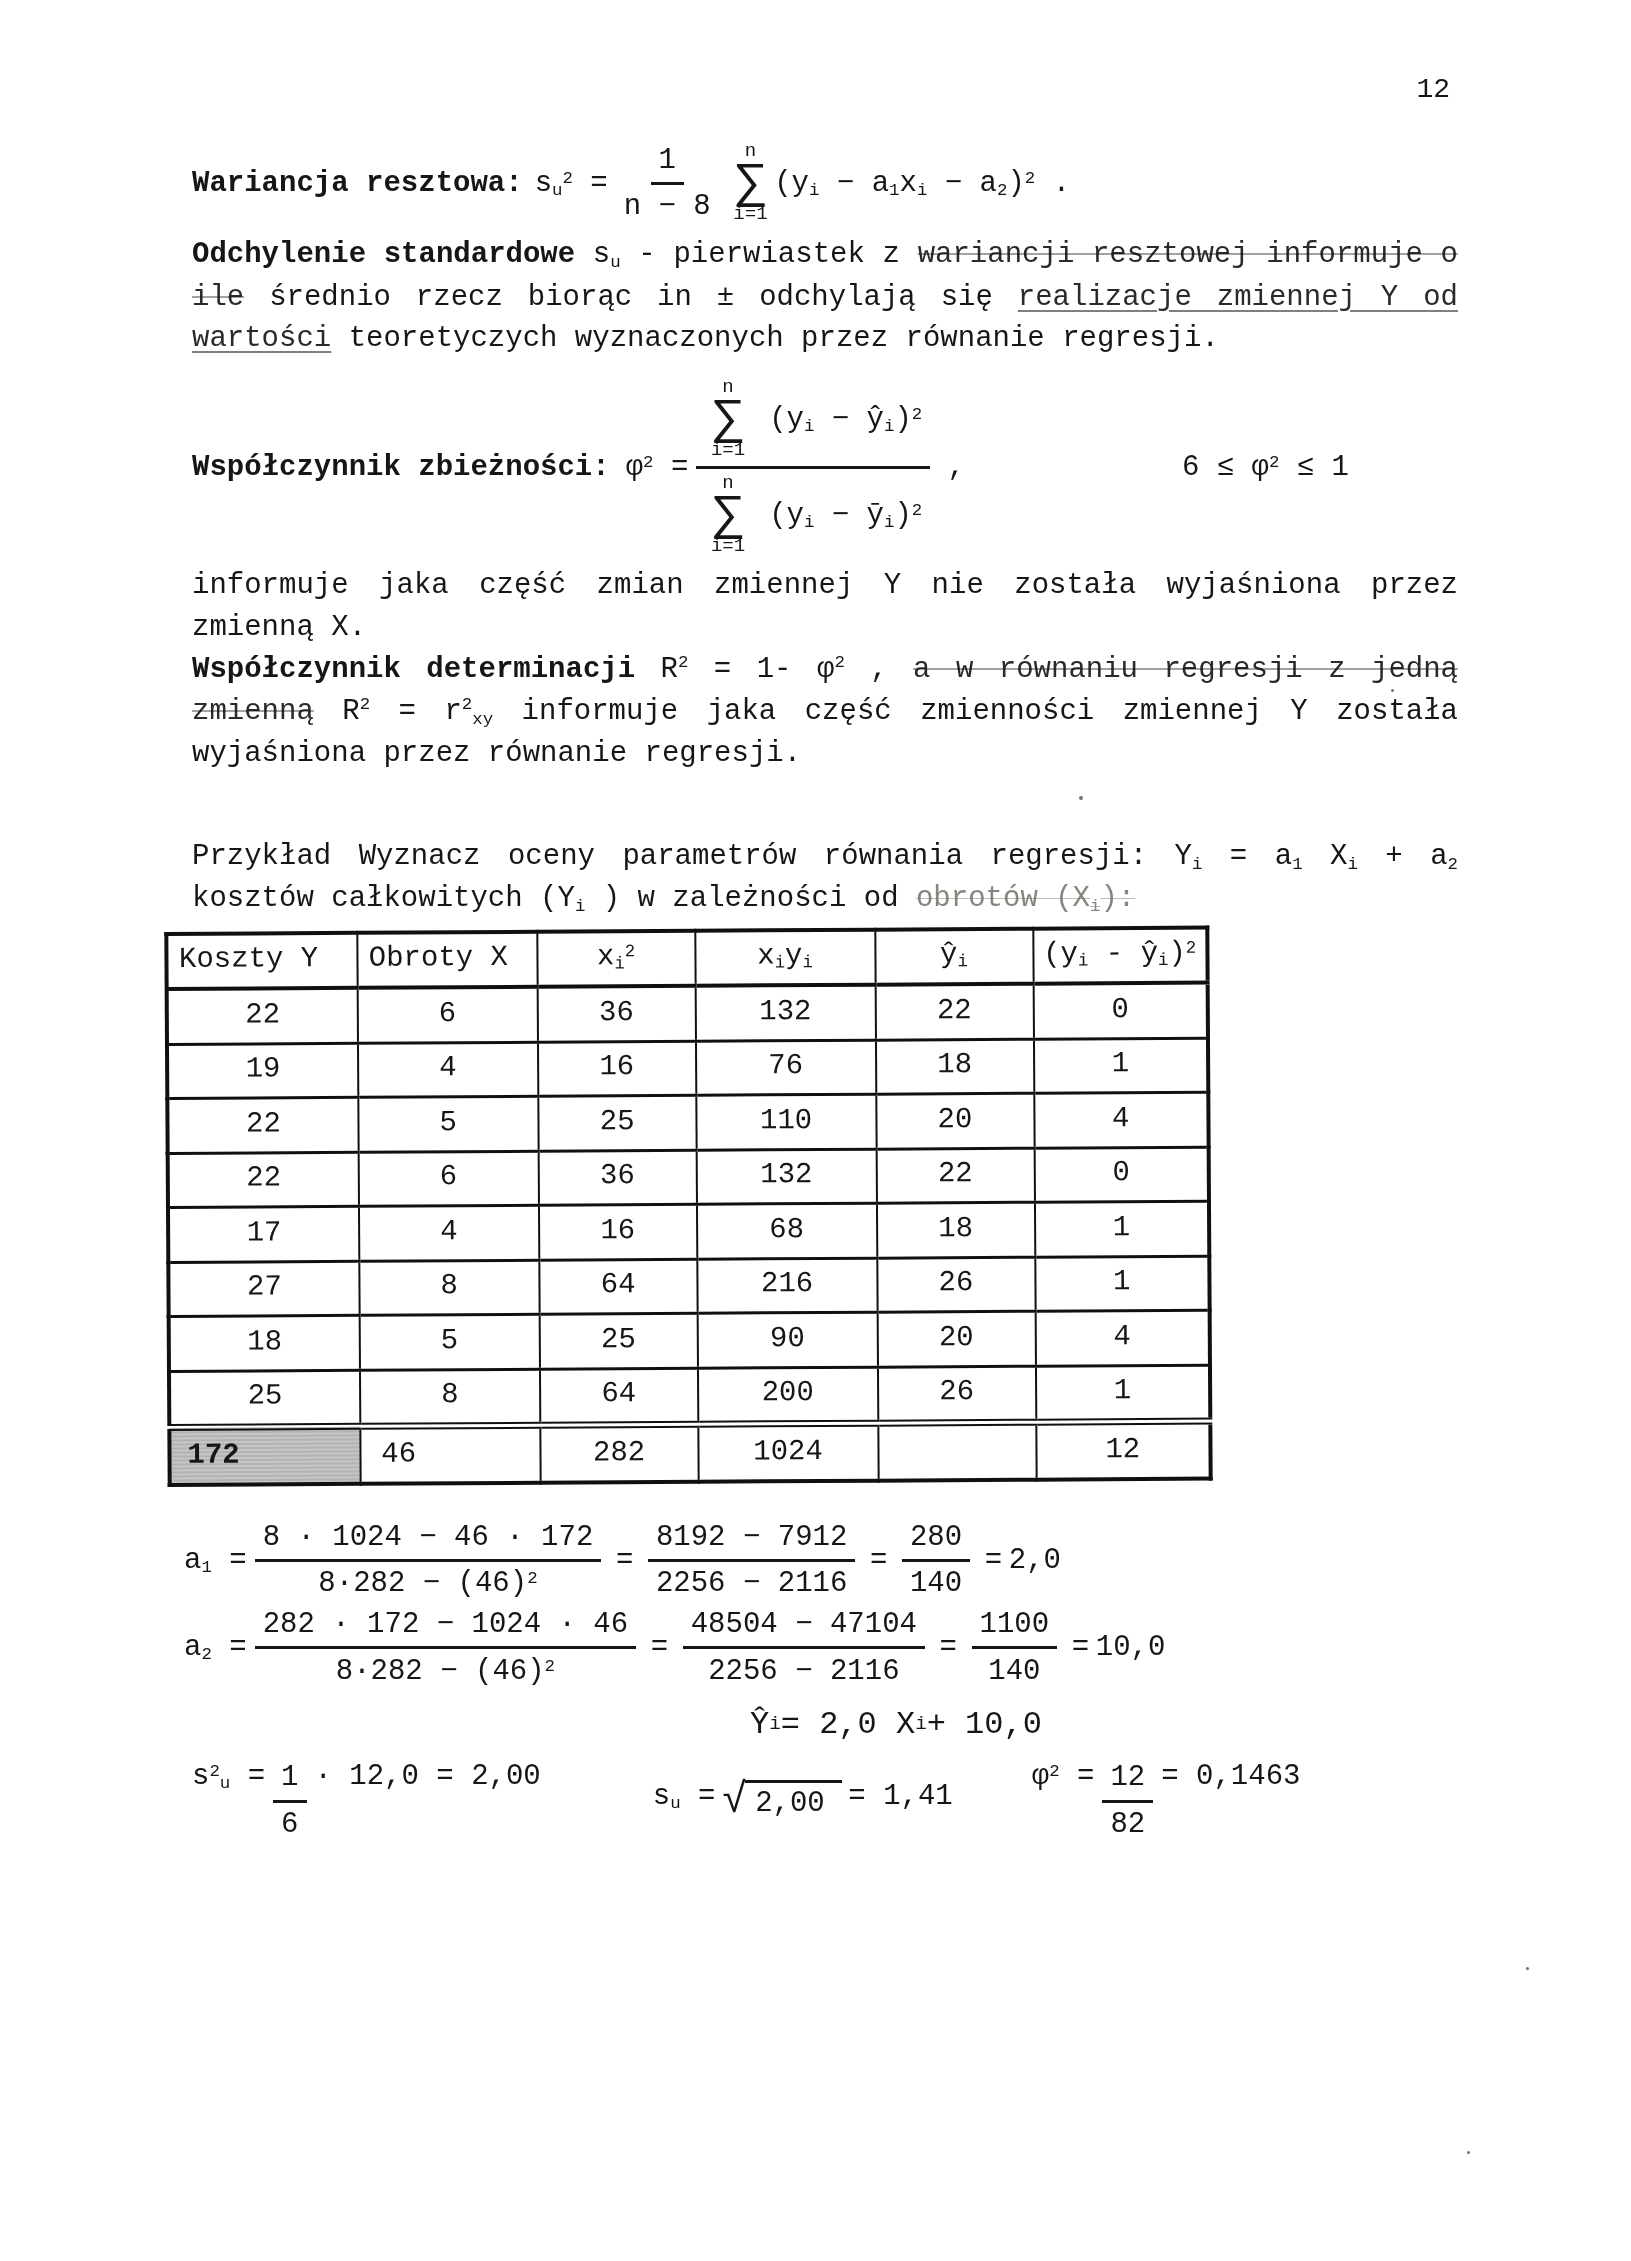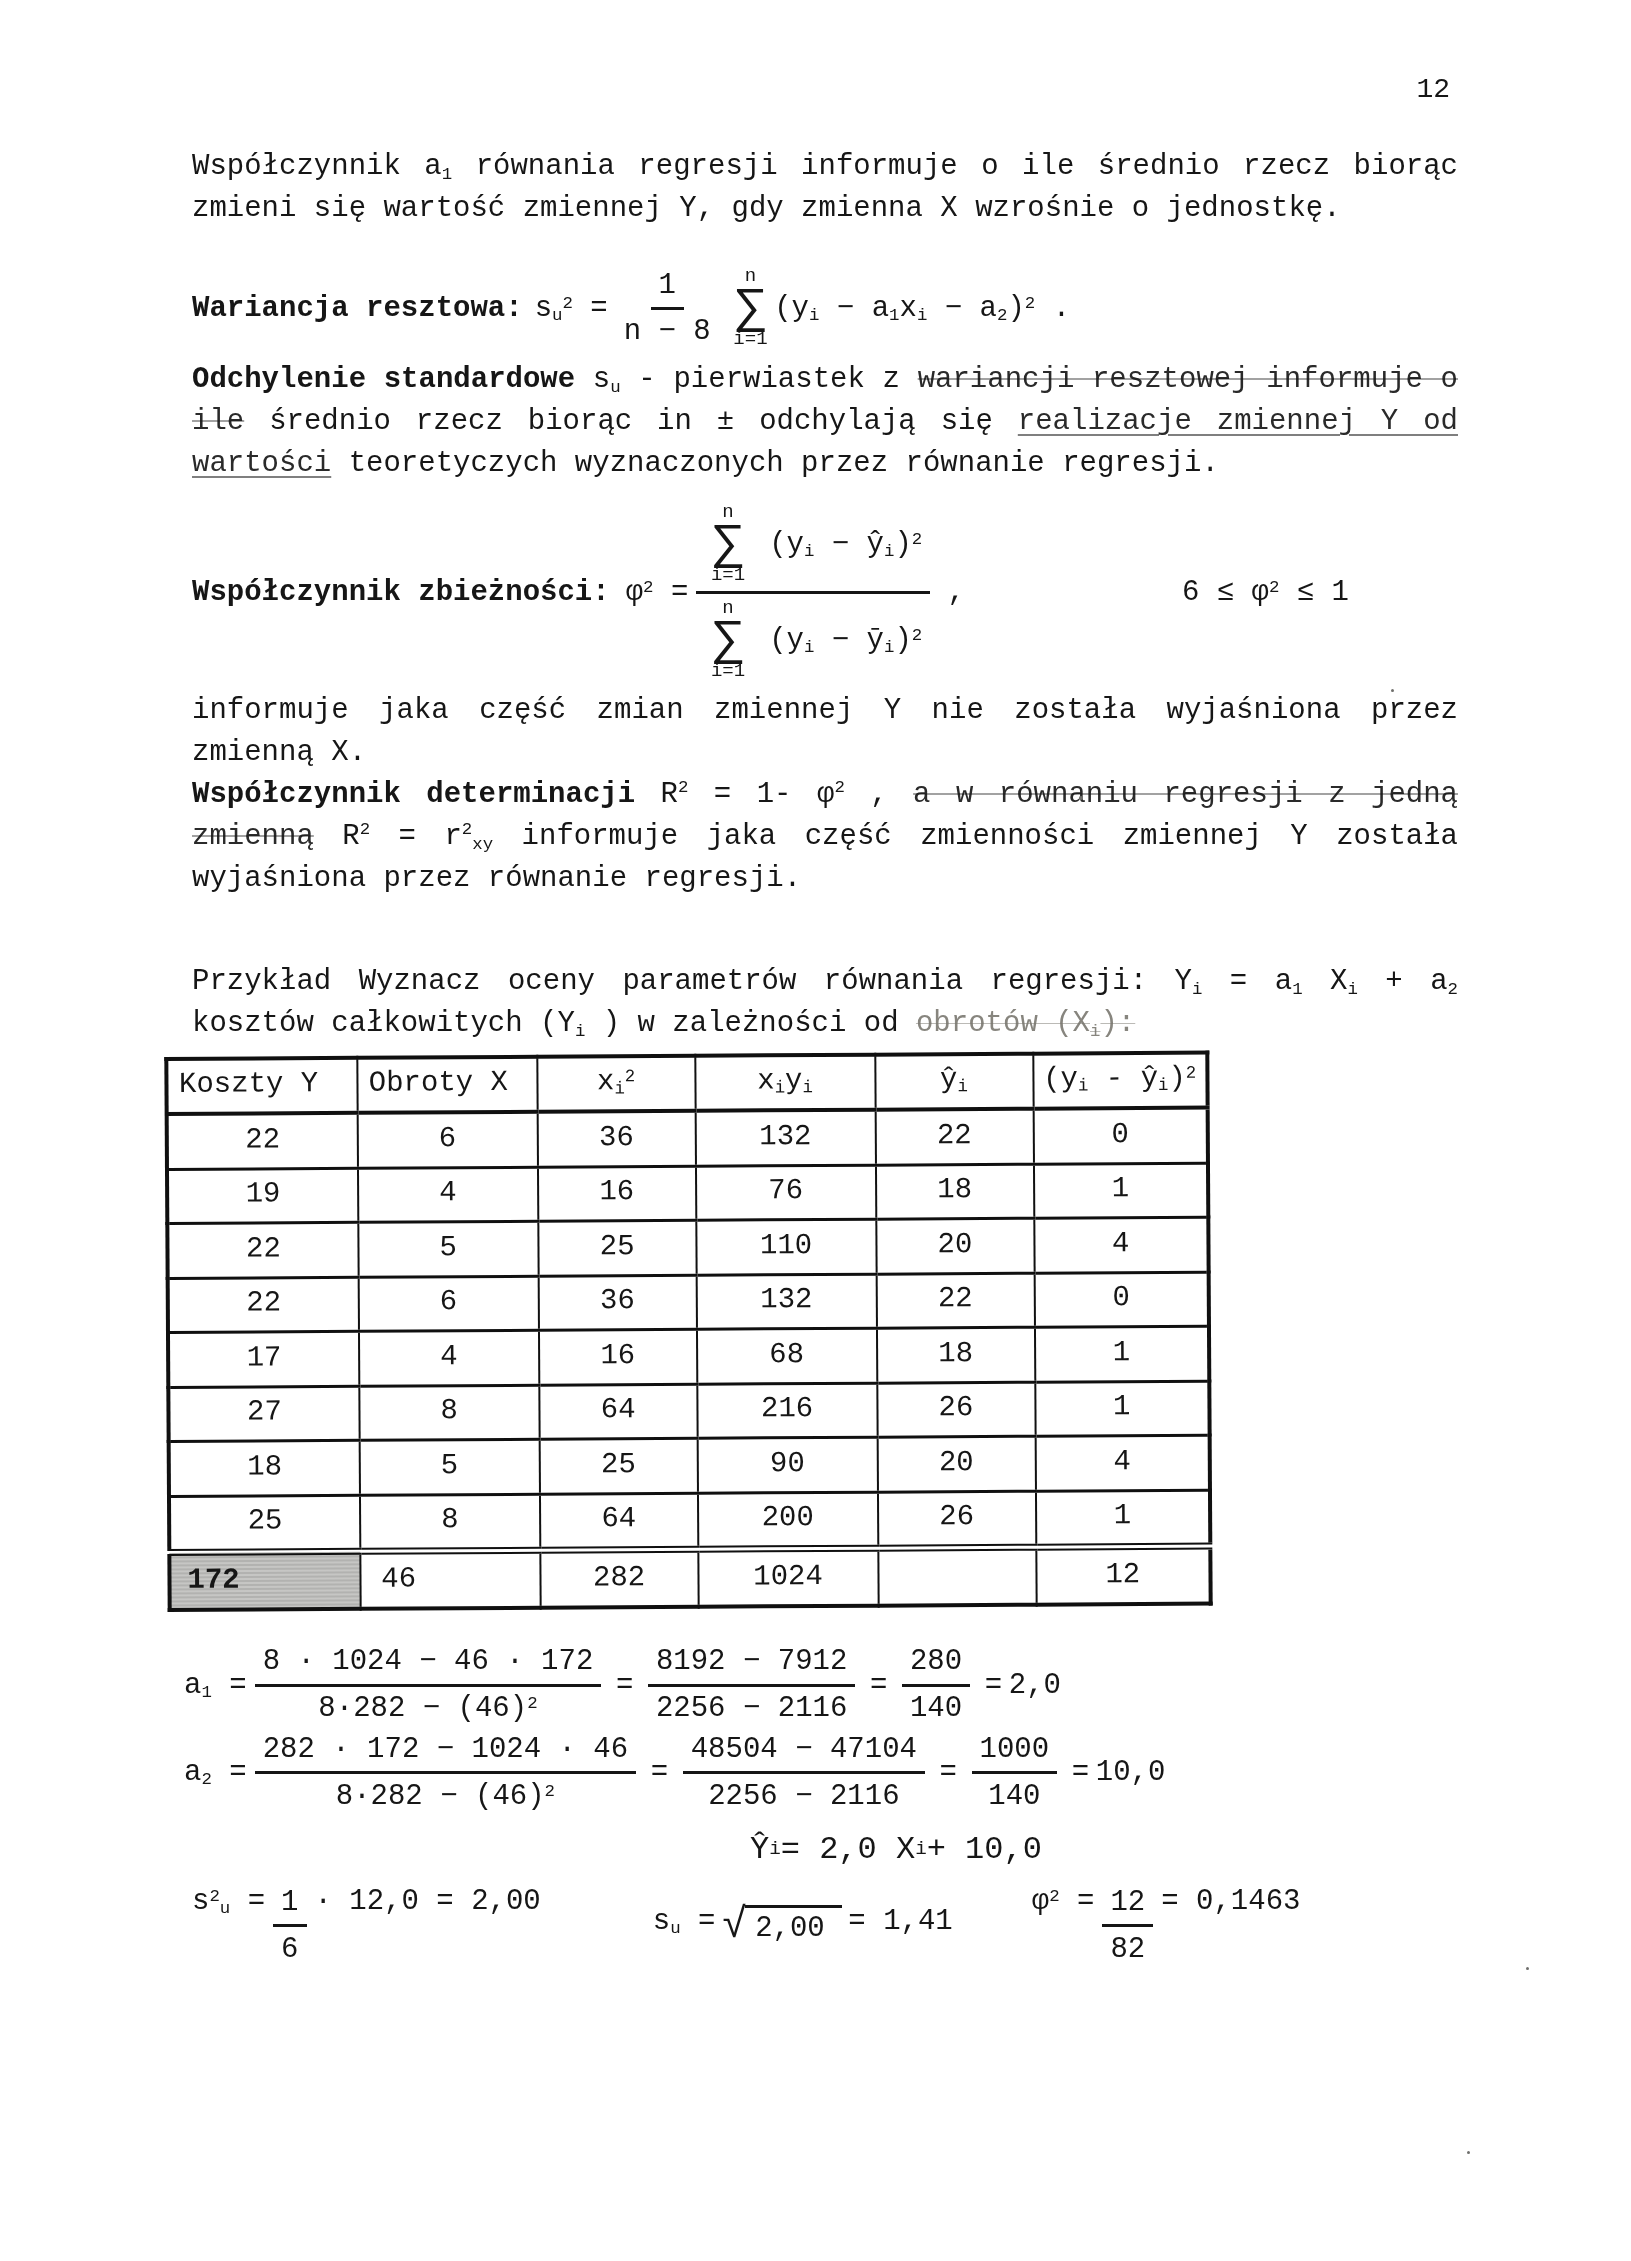--- a/index.html
+++ b/index.html
@@ -79,21 +79,20 @@
 
   .speck{position:absolute;background:#6f6f6c;border-radius:50%;}
 </style>
 </head>
 <body>
 
 <div class="page">
 
   <div class="page-number">12</div>
 
-  <p class="para p-intro"><span>Współczynnik  a</span><span class="sub">1</span><span>  równania regresji informuje o ile średnio rzecz biorąc zmieni się wartość zmiennej Y, gdy zmienna X wzrośnie o jednostkę.</span></p>
 
   <div class="fline f-war">
     <span class="b label">Wariancja resztowa:</span>
     <span class="mrow"><span>s</span><span class="sub">u</span><span class="sup">2</span><span> =</span></span>
     <span class="frac">
       <span class="num">1</span>
       <span class="den">n − 8</span>
     </span>
     <span class="bigsum">
       <span class="top">n</span>
@@ -259,21 +258,21 @@
       <span class="num">282 · 172 − 1024 · 46</span>
       <span class="den"><span>8·282 − (46)</span><span class="sup">2</span></span>
     </span>
     <span class="gap">=</span>
     <span class="frac">
       <span class="num">48504 − 47104</span>
       <span class="den">2256 − 2116</span>
     </span>
     <span class="gap">=</span>
     <span class="frac">
-      <span class="num">1000</span>
+      <span class="num">1100</span>
       <span class="den">140</span>
     </span>
     <span class="gap">=</span>
     <span>10,0</span>
   </div>
 
   <div class="fline model">
       <span>Ŷ</span>
       <span class="sub">i</span>
       <span> = 2,0 X</span>

